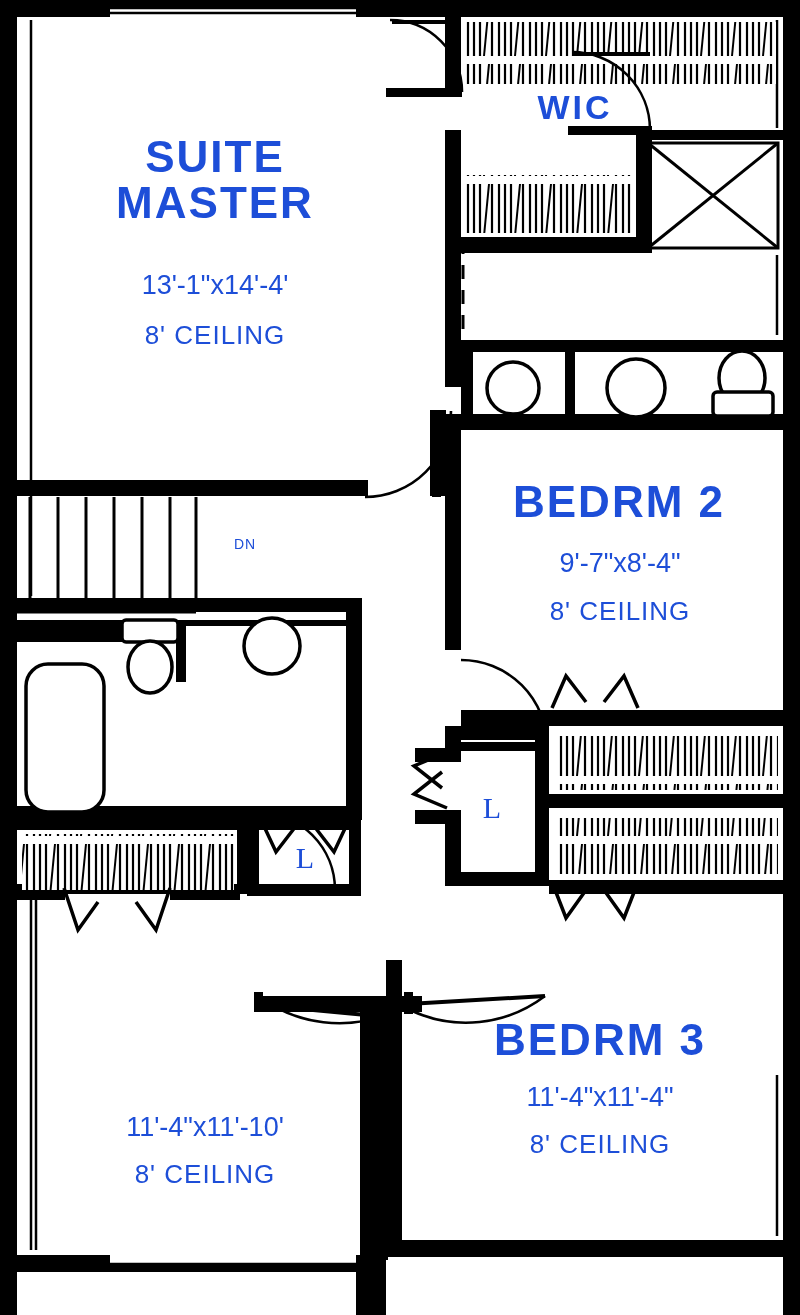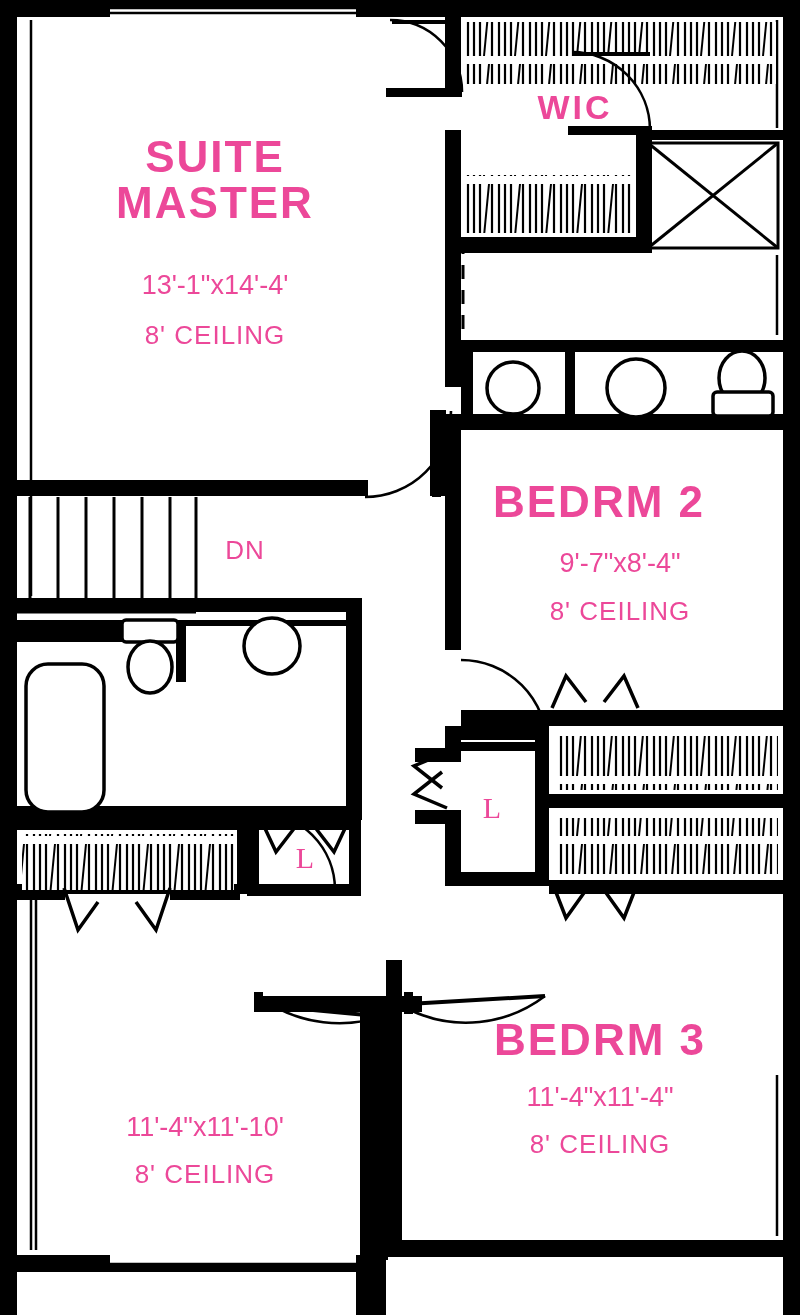--- a/index.html
+++ b/index.html
@@ -1,26 +1,26 @@
 <!DOCTYPE html>
 <html><head>
 <meta charset="utf-8">
 <title>Second Floor Plan</title>
 <style>
   html,body{margin:0;padding:0;background:#ffffff;}
   body{font-family:"Liberation Sans",sans-serif;}
   #plan{position:relative;width:800px;height:1315px;background:#fff;overflow:hidden;}
   #plan svg{position:absolute;left:0;top:0;}
-  .lbl{position:absolute;color:#ec4899;text-align:center;white-space:nowrap;line-height:1;}
+  .lbl{position:absolute;color:#1d4ed8;text-align:center;white-space:nowrap;line-height:1;}
   .rm-name{font-size:44px;font-weight:bold;letter-spacing:2px;}
   .rm-name-2l{font-size:44px;font-weight:bold;letter-spacing:2px;line-height:1.05;}
   .rm-dim{font-size:27px;letter-spacing:0px;}
   .rm-ceil{font-size:26px;letter-spacing:1px;}
   .sm-name{font-size:34px;font-weight:bold;letter-spacing:3px;}
-  .tiny{font-size:26px;letter-spacing:1px;}
+  .tiny{font-size:14px;letter-spacing:1px;}
   .closet-l{font-size:30px;font-family:"Liberation Serif",serif;}
 </style>
 </head>
 <body>
 
 <div id="plan">
 
   <svg width="800" height="1315" viewBox="0 0 800 1315">
     <defs>
 
@@ -270,21 +270,21 @@
     <div>SUITE</div>
     <div>MASTER</div>
   </div>
   <div class="lbl rm-dim" style="left:55px;top:272px;width:320px;">13'-1"x14'-4'</div>
   <div class="lbl rm-ceil" style="left:55px;top:322px;width:320px;">8' CEILING</div>
 
   <div class="lbl sm-name" style="left:460px;top:90px;width:230px;">WIC</div>
 
   <div class="lbl tiny" style="left:190px;top:537px;width:110px;">DN</div>
 
-  <div class="lbl rm-name" style="left:434px;top:480px;width:330px;">BEDRM 2</div>
+  <div class="lbl rm-name" style="left:454px;top:480px;width:330px;">BEDRM 2</div>
   <div class="lbl rm-dim" style="left:455px;top:550px;width:330px;">9'-7"x8'-4"</div>
   <div class="lbl rm-ceil" style="left:455px;top:598px;width:330px;">8' CEILING</div>
 
   <div class="lbl closet-l" style="left:255px;top:843px;width:100px;">L</div>
 
   <div class="lbl closet-l" style="left:452px;top:793px;width:80px;">L</div>
 
   <div class="lbl rm-name" style="left:415px;top:1018px;width:370px;">BEDRM 3</div>
   <div class="lbl rm-dim" style="left:415px;top:1084px;width:370px;">11'-4"x11'-4"</div>
   <div class="lbl rm-ceil" style="left:415px;top:1131px;width:370px;">8' CEILING</div>

